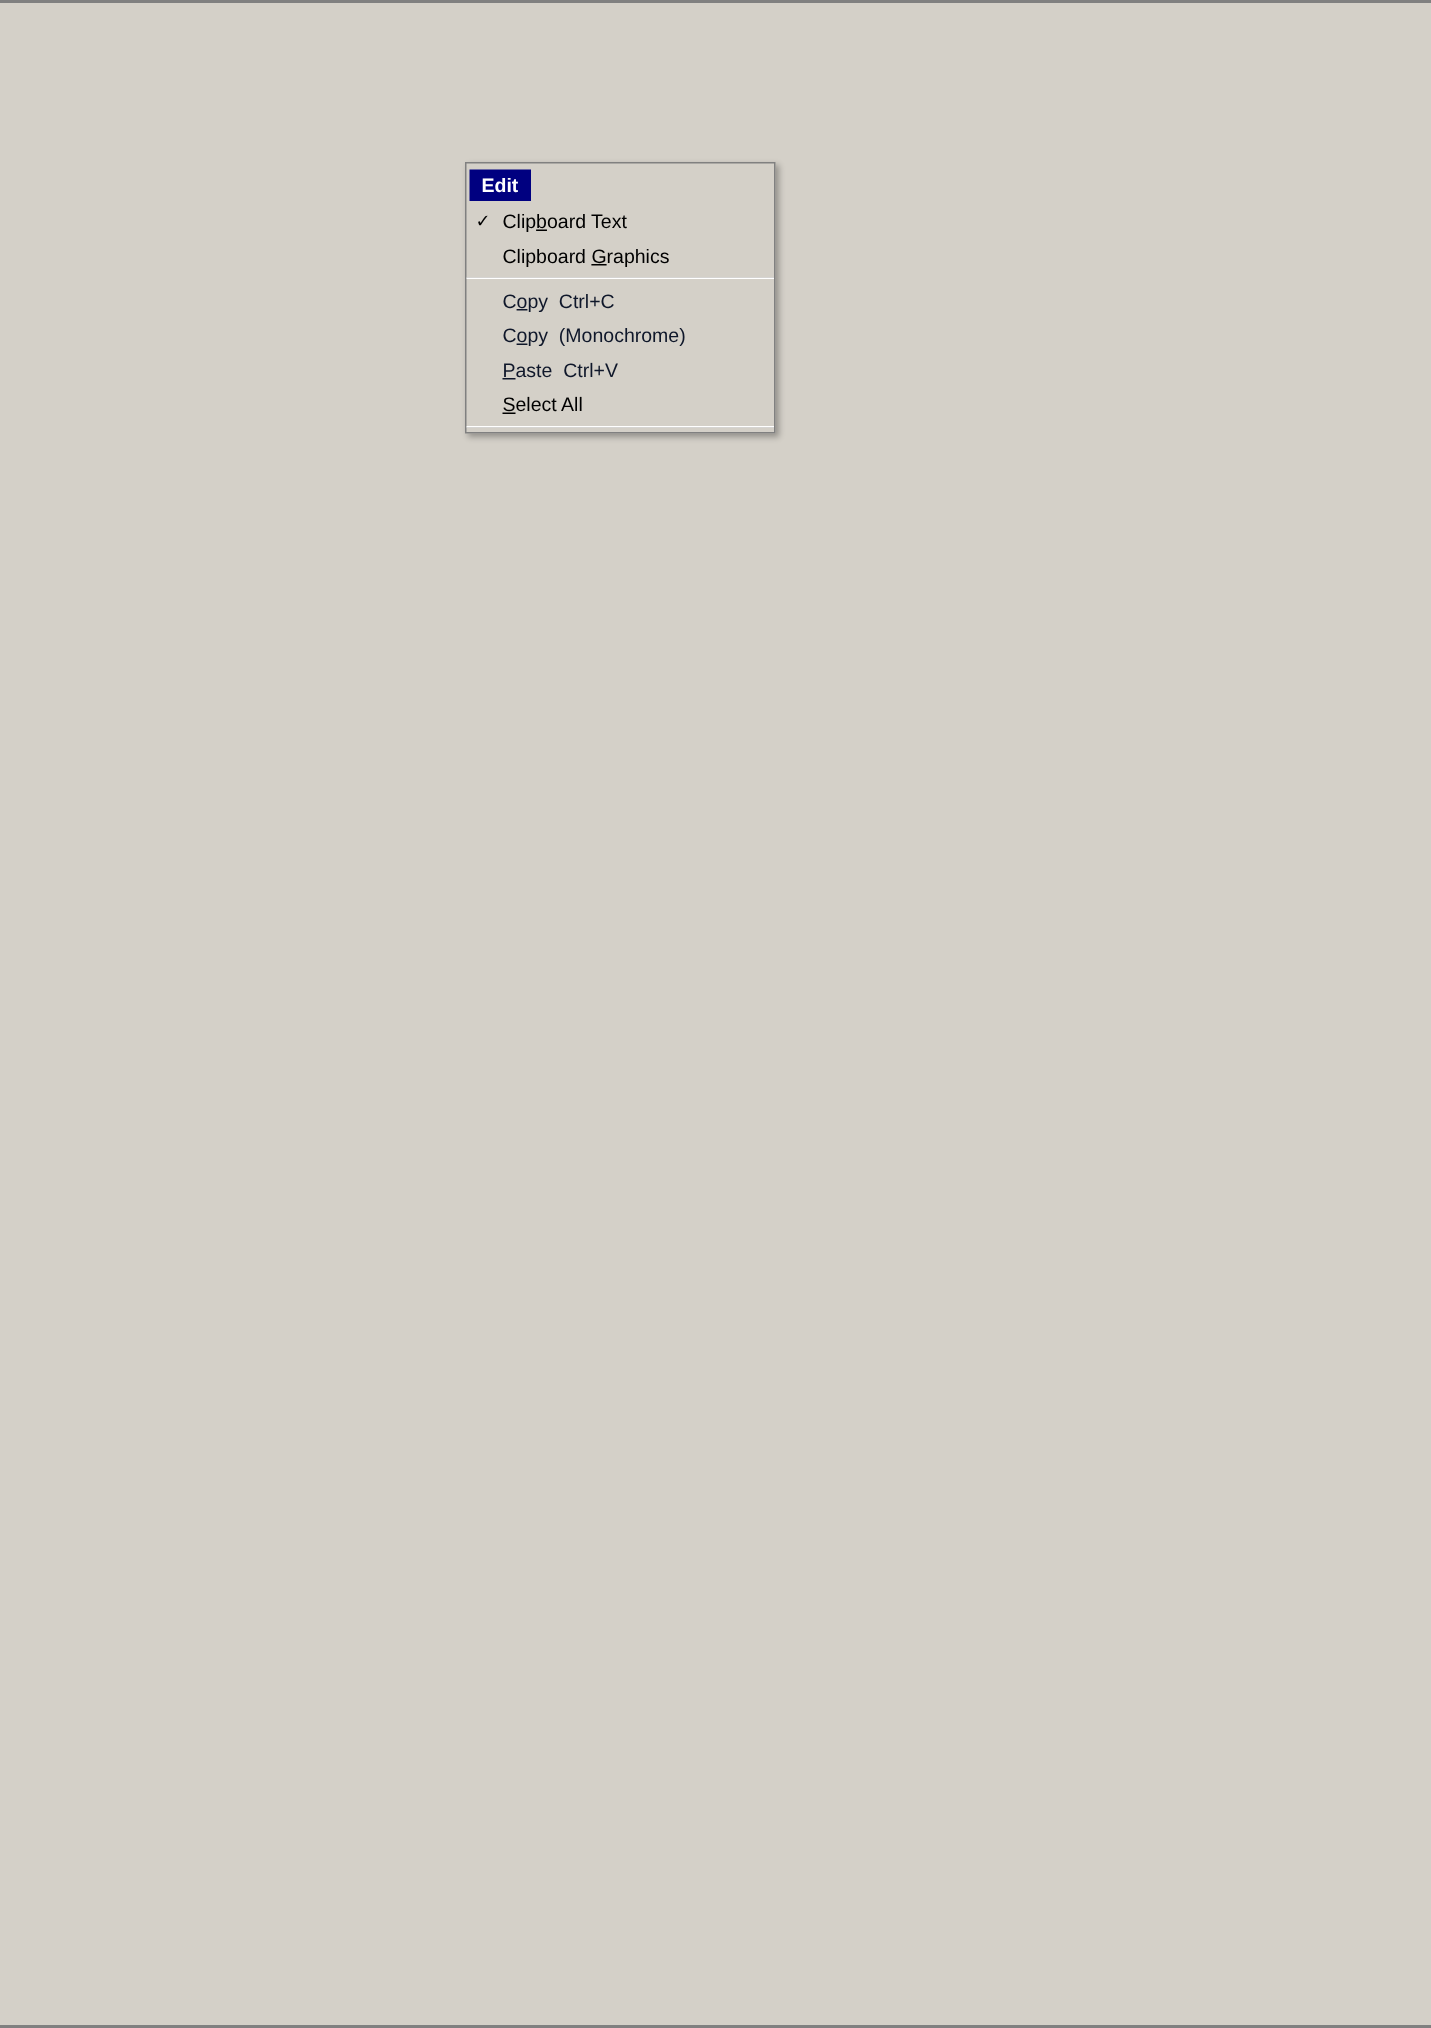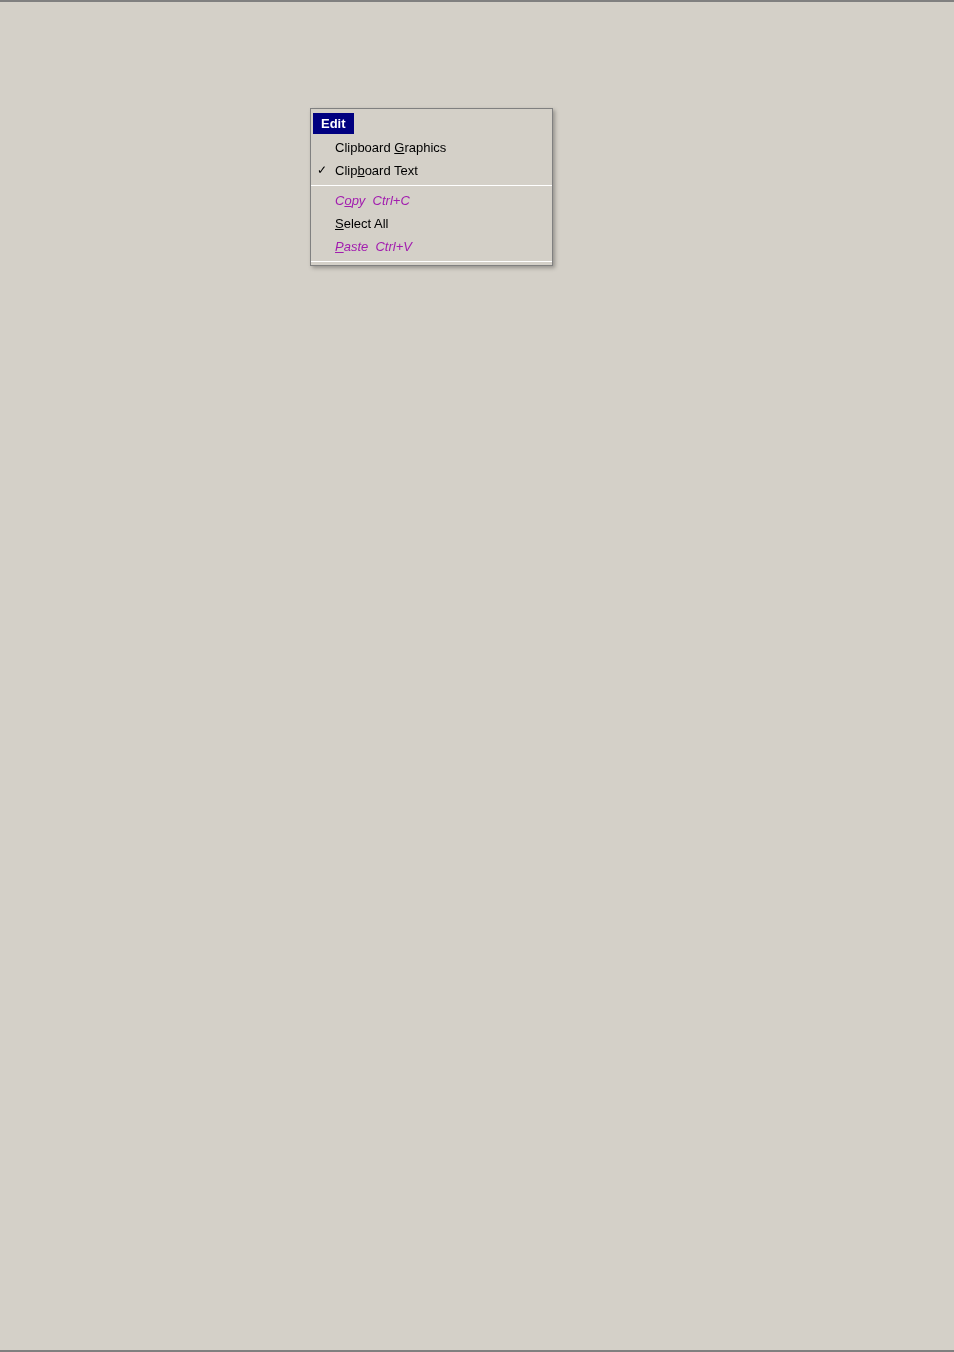--- a/index.html
+++ b/index.html
@@ -32,21 +32,21 @@
       left: 0;
       right: 0;
       height: 2px;
       background-color: #808080;
     }
 
     .menu-container {
       position: absolute;
       top: 108px;
       left: 310px;
-      width: 243px;
+      width: 207px;
       background-color: #d4d0c8;
       border: 1px solid #808080;
       box-shadow: 2px 2px 4px rgba(0,0,0,0.3);
     }
 
     .menu-title-bar {
       background-color: #000080;
       color: #ffffff;
       padding: 3px 8px;
       font-size: 13px;
@@ -57,23 +57,22 @@
 
     .menu-item {
       padding: 4px 20px 4px 24px;
       cursor: pointer;
       color: #000000;
       white-space: nowrap;
       position: relative;
     }
 
     .menu-item.disabled {
-      color: #a21caf;
+      color: #0f172a;
       cursor: default;
-      font-style: italic;
     }
 
     .menu-item.checked::before {
       content: "✓";
       position: absolute;
       left: 6px;
       top: 4px;
       font-size: 12px;
     }
 
@@ -99,41 +98,44 @@
 <div class="bottom-border"></div>
 
 <div class="menu-container">
 
   <div class="menu-header-area">
     <div class="menu-title-bar">
       <span>Edit</span>
     </div>
   </div>
 
+  <div class="menu-item checked">
+    Clip<span class="underline">b</span>oard Text
+  </div>
+
   <div class="menu-item">
     Clipboard <span class="underline">G</span>raphics
-  </div>
-
-  <div class="menu-item checked">
-    Clip<span class="underline">b</span>oard Text
   </div>
 
   <div class="menu-separator"></div>
 
   <div class="menu-item disabled">
     C<span class="underline">o</span>py&nbsp;&nbsp;Ctrl+C
   </div>
 
 
+  <div class="menu-item disabled">
+    C<span class="underline">o</span>py&nbsp;&nbsp;(Monochrome)
+  </div>
 
+
+  <div class="menu-item disabled">
+    <span class="underline">P</span>aste&nbsp;&nbsp;Ctrl+V
+  </div>
 
   <div class="menu-item">
     <span class="underline">S</span>elect All
-  </div>
-
-  <div class="menu-item disabled">
-    <span class="underline">P</span>aste&nbsp;&nbsp;Ctrl+V
   </div>
 
   <div class="menu-separator"></div>
 
 
 </div>
 
 </body></html>

